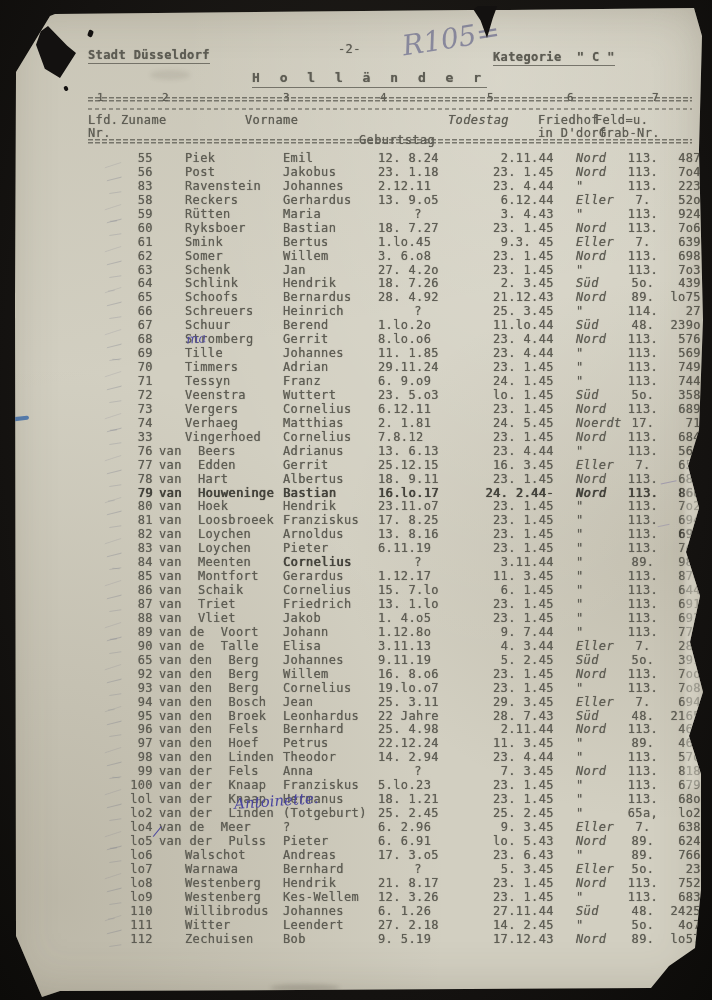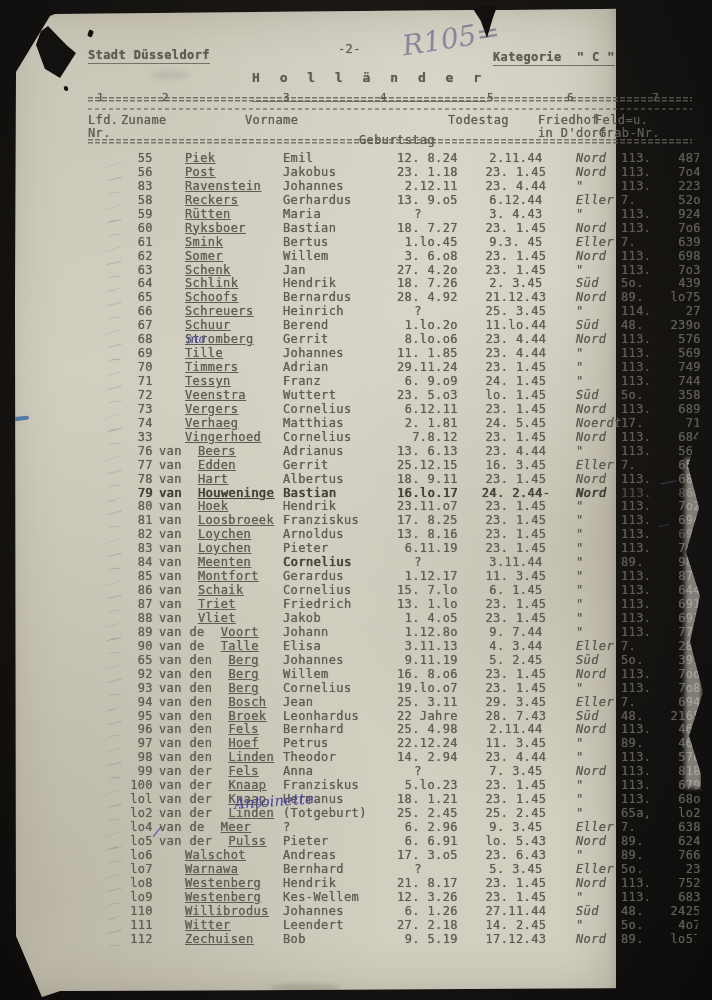--- a/index.html
+++ b/index.html
@@ -2,21 +2,21 @@
 <html><head>
 <meta charset="utf-8">
 <style>
   html,body{margin:0;padding:0;}
   body{
     width:712px;height:1000px;overflow:hidden;position:relative;
     background:radial-gradient(ellipse at 50% 40%, #24211c 0%, #141210 70%, #0c0b09 100%);
     font-family:"DejaVu Sans Mono", monospace;
   }
   #paper{
-    position:absolute;left:0;top:0;width:616px;height:1000px;
+    position:absolute;left:0;top:0;width:712px;height:1000px;
     background:
       radial-gradient(ellipse at 70% 8%, rgba(255,255,248,.22), transparent 45%),
       radial-gradient(ellipse at 8% 90%, rgba(110,100,78,.22), transparent 42%),
       radial-gradient(ellipse at 95% 55%, rgba(120,110,88,.16), transparent 35%),
       linear-gradient(168deg, rgba(125,115,92,.10), transparent 35%),
       #d2cfc1;
     clip-path:polygon(
       55px 14px,470px 10px,500px 10px,694px 8px,
       702px 36px,699px 150px,703px 320px,699px 430px,
       688px 466px,699px 508px,686px 552px,700px 596px,
@@ -40,28 +40,28 @@
       repeating-linear-gradient(90deg, rgba(96,95,86,.8) 0 5px, transparent 5px 7px);
     background-size:100% 1.5px,100% 1.5px;background-position:0 0,0 3.2px;background-repeat:no-repeat;}
   .dashline{position:absolute;left:88px;width:604px;height:1.5px;
     background:repeating-linear-gradient(90deg, rgba(96,95,86,.55) 0 4px, transparent 4px 7px);}
   .rnum{position:absolute;top:-6px;font-size:11px;color:#5e5d54;text-shadow:0 0 .8px rgba(94,93,84,.85);}
   
   #rows{position:absolute;left:0;top:152px;width:712px;margin-left:38px;}
   .row{position:relative;height:13.95px;line-height:13.95px;font-size:12px;white-space:pre;}
   .c{position:absolute;top:0;}
   .c-nr{left:88px;width:27px;text-align:right;}
-  .c-zn{left:121px;text-decoration:underline;}
+  .c-zn{left:121px;}
   .pfx{display:inline-block;min-width:26px;padding-right:16px;box-sizing:border-box;}
   .c-vn{left:245px;}
-  .c-geb{left:340px;width:80px;text-align:right;}
+  .c-geb{left:340px;width:80px;}
   .c-geb.qc{text-align:center;width:60px;left:350px;}
-  .c-tod{left:440px;width:76px;text-align:center;}
+  .c-tod{left:440px;width:76px;text-align:right;}
   .c-fr{left:538px;font-style:italic;}
-  .c-feld{left:583px;width:44px;text-align:left;}
+  .c-feld{left:583px;width:44px;text-align:center;}
   .c-grab{left:629px;width:34px;text-align:right;}
   .bld{color:#44433c;text-shadow:.4px 0 0 #44433c,0 0 1px rgba(60,59,52,.9);}
   .faint{opacity:.38;}
   
   .scrib{position:absolute;left:70px;top:6px;width:15px;height:6px;
     border-bottom:1.4px solid rgba(95,100,125,.25);transform:rotate(-14deg) skewX(-35deg);}
   .row:nth-child(3n) .scrib{transform:rotate(-8deg) skewX(-20deg);width:12px;left:72px;opacity:.8;}
   .row:nth-child(3n+1) .scrib{transform:rotate(-18deg) skewX(-40deg);width:17px;left:68px;opacity:.65;}
   .row:nth-child(5n) .scrib::after{content:"";position:absolute;left:3px;top:2px;width:8px;height:4px;
     border-bottom:1.2px solid rgba(95,100,125,.22);transform:rotate(10deg);}
@@ -84,39 +84,39 @@
   .smudge{position:absolute;background:rgba(62,56,44,.18);filter:blur(2px);border-radius:50%;}
 </style>
 </head>
 <body>
 
 <div id="paper">
 
   <div class="hdr-line typed u" style="left:88px;top:48px;font-weight:bold;">Stadt Düsseldorf</div>
   <div class="hdr-line typed" style="left:338px;top:42px;">-2-</div>
   <div class="hdr-line typed u" style="left:493px;top:50px;font-weight:bold;">Kategorie  " C "</div>
-  <div class="hdr-line typed u" style="left:252px;top:70px;font-weight:bold;font-size:13px;letter-spacing:6px;padding-bottom:16px;">H o l l ä n d e r</div>
+  <div class="hdr-line typed u" style="left:252px;top:70px;font-weight:bold;font-size:13px;letter-spacing:6px;padding-bottom:2px;">H o l l ä n d e r</div>
 
   <div class="eqline" style="top:97px;">
     <span class="rnum" style="left:9px;">1</span>
     <span class="rnum" style="left:74px;">2</span>
     <span class="rnum" style="left:195px;">3</span>
     <span class="rnum" style="left:292px;">4</span>
     <span class="rnum" style="left:399px;">5</span>
     <span class="rnum" style="left:479px;">6</span>
     <span class="rnum" style="left:564px;">7</span>
   </div>
   <div class="dashline" style="top:108px;"></div>
 
   <div class="hdr-line typed" style="left:88px;top:113px;">Lfd.</div>
   <div class="hdr-line typed" style="left:88px;top:126px;">Nr.</div>
   <div class="hdr-line typed" style="left:121px;top:113px;">Zuname</div>
   <div class="hdr-line typed" style="left:245px;top:113px;">Vorname</div>
   <div class="hdr-line typed" style="left:359px;top:113px;margin-top:20px;">Geburtstag</div>
-  <div class="hdr-line typed" style="left:448px;top:113px;">Todestag</div>
+  <div class="hdr-line typed" style="left:448px;top:113px;font-style:italic;">Todestag</div>
   <div class="hdr-line typed" style="left:538px;top:113px;">Friedhof</div>
   <div class="hdr-line typed" style="left:538px;top:126px;">in D'dorf</div>
   <div class="hdr-line typed" style="left:595px;top:113px;">Feld=u.</div>
   <div class="hdr-line typed" style="left:599px;top:126px;">Grab-Nr.</div>
 
   <div class="eqline" style="top:139px;"></div>
 
   <div id="rows" class="typed">
       <div class="row"><span class="scrib"></span><span class="c c-nr">55</span><span class="c c-zn"><span class="pfx"></span><span class="">Piek</span></span><span class="c c-vn">Emil</span><span class="c c-geb">12. 8.24</span><span class="c c-tod">2.11.44</span><span class="c c-fr">Nord</span><span class="c c-feld">113.</span><span class="c c-grab">487</span></div>
       <div class="row"><span class="scrib"></span><span class="c c-nr">56</span><span class="c c-zn"><span class="pfx"></span><span class="">Post</span></span><span class="c c-vn">Jakobus</span><span class="c c-geb">23. 1.18</span><span class="c c-tod">23. 1.45</span><span class="c c-fr">Nord</span><span class="c c-feld">113.</span><span class="c c-grab">7o4</span></div>

